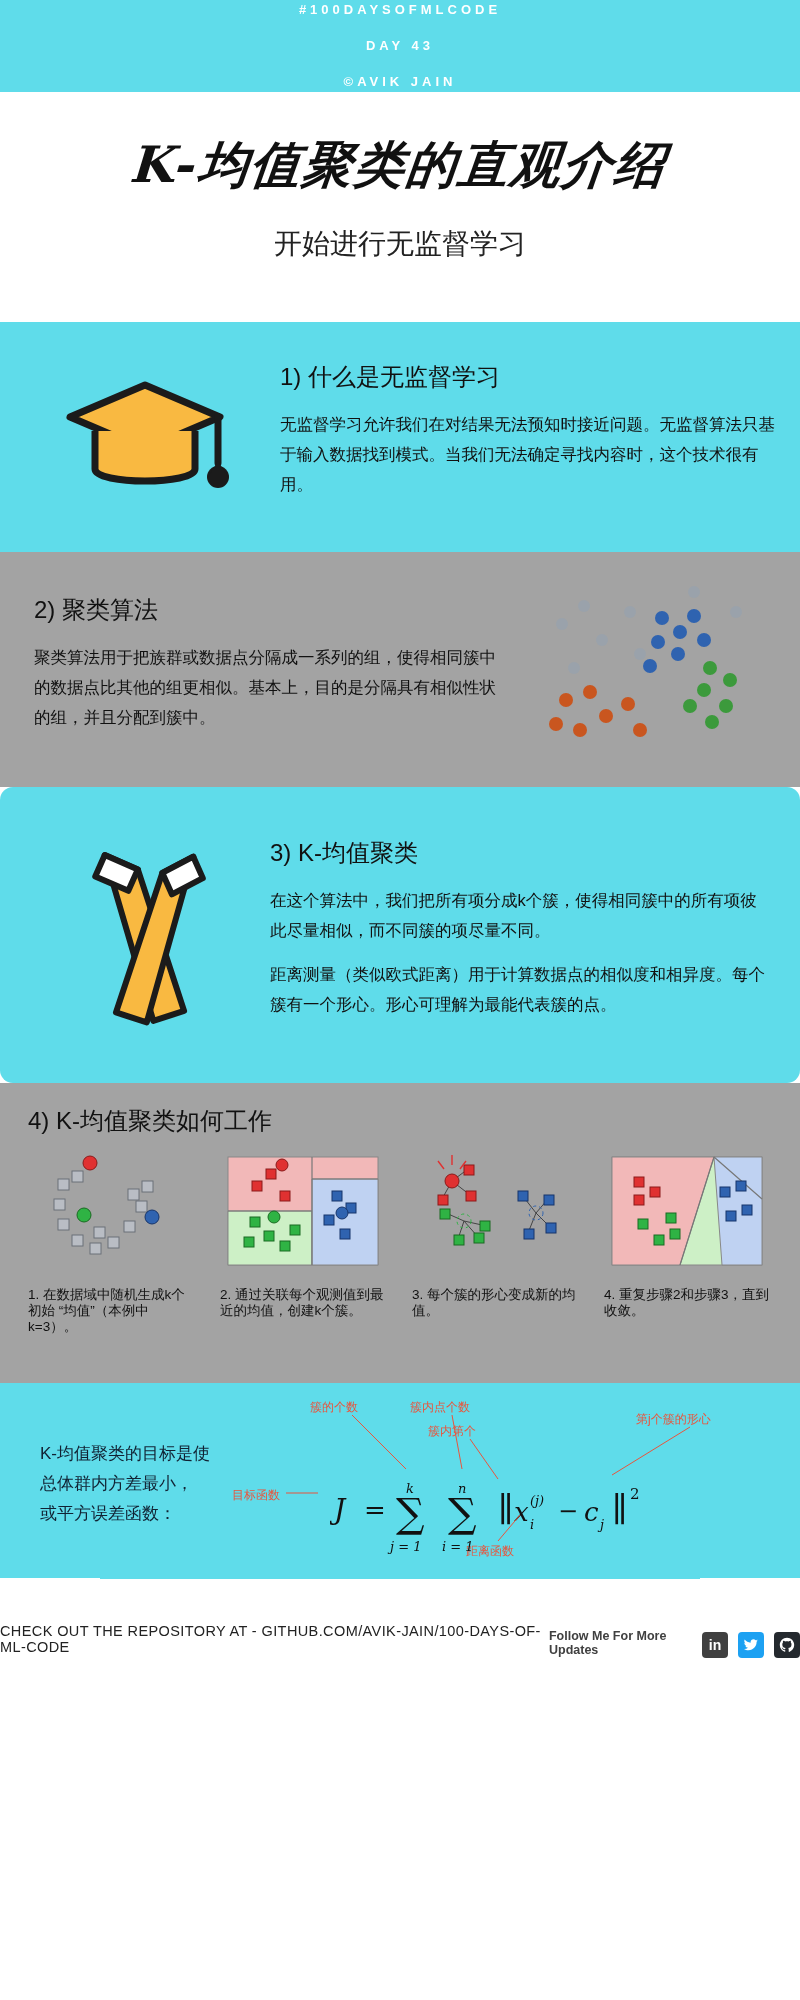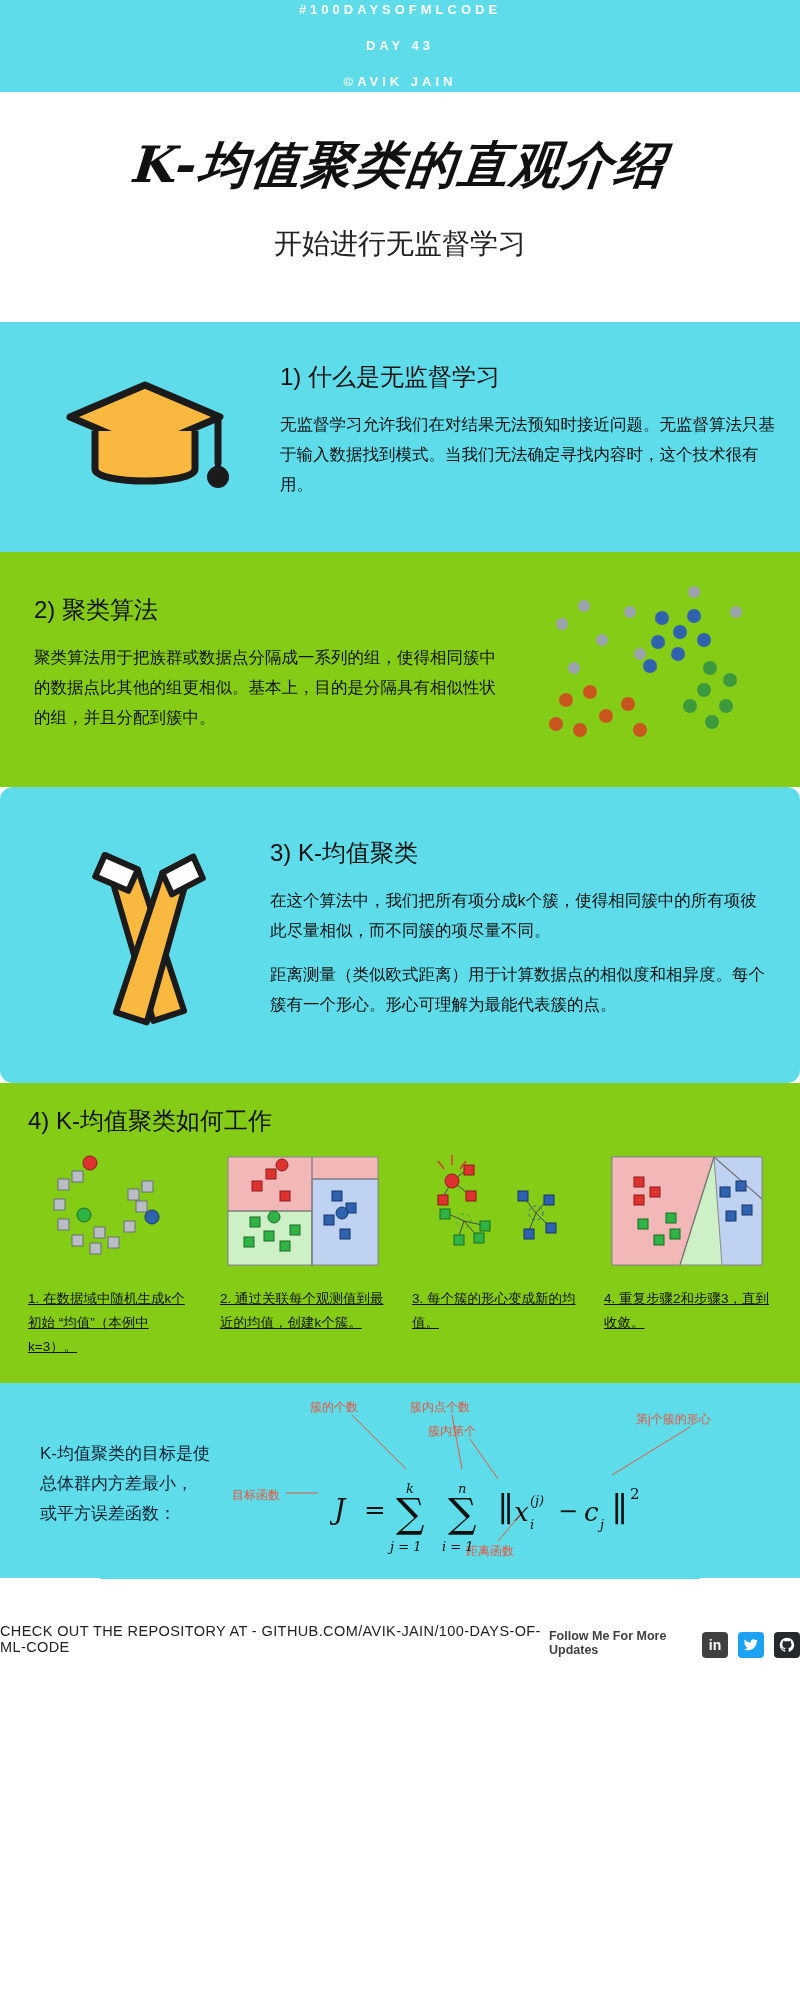--- a/index.html
+++ b/index.html
@@ -29,21 +29,21 @@
     font-family:"DejaVu Serif","Liberation Serif",serif;
     font-size:50px;font-weight:bold;font-style:italic;color:#111111;
     letter-spacing:2px;
     transform:skewX(-6deg);
   }
   .subtitle{font-size:28px;color:#222;margin-top:26px;}
 
   
   .sec{position:relative;width:800px;box-sizing:border-box;}
   .sec.cyan{background:#5fdcea;}
-  .sec.white{background:#84cc16;gap:24px;}
+  .sec.white{background:#a3a3a3;gap:24px;}
   .sec h2{font-size:24px;color:#111;margin:0 0 16px 0;font-weight:normal;}
   .sec p{font-size:16.5px;line-height:30px;color:#111;margin:0 0 14px 0;}
 
   
   .s1{height:230px;display:flex;align-items:center;padding:0 20px;margin-top:20px;}
   .s1 .art{width:250px;display:flex;align-items:center;justify-content:center;}
   .s1 .txt{flex:1;padding-left:10px;}
 
   
   .s2{height:235px;display:flex;align-items:center;padding:0 34px;}
@@ -54,21 +54,21 @@
   .s3{height:296px;display:flex;align-items:center;padding:0 34px;border-radius:13px;}
   .s3 .art{width:230px;display:flex;align-items:center;justify-content:center;}
   .s3 .txt{flex:1;padding-left:6px;}
 
   
   .s4{height:300px;padding:22px 28px 0 28px;background:#ffffff;}
   .s4 h2{margin-bottom:14px;}
   .steps{display:flex;justify-content:space-between;}
   .step{width:168px;}
   .stepimg{width:168px;height:120px;}
-  .stepcap{font-size:13.5px;line-height:24px;color:#111;margin-top:12px;text-decoration:underline;}
+  .stepcap{font-size:13.5px;line-height:16px;color:#111;margin-top:12px;}
 
   
   .fband{background:#5fdcea;height:195px;position:relative;}
   .flabel{position:absolute;font-size:12px;color:#e8553d;}
   .fleft{position:absolute;left:40px;top:56px;font-size:17px;line-height:30px;color:#123;text-align:left;width:260px;}
   .feq{position:absolute;left:330px;top:88px;color:#111;}
 
   
   .footer{background:#ffffff;height:120px;display:flex;flex-direction:row;align-items:center;justify-content:center;}
   .footer .repo{font-size:14.5px;color:#222;letter-spacing:.4px;}

